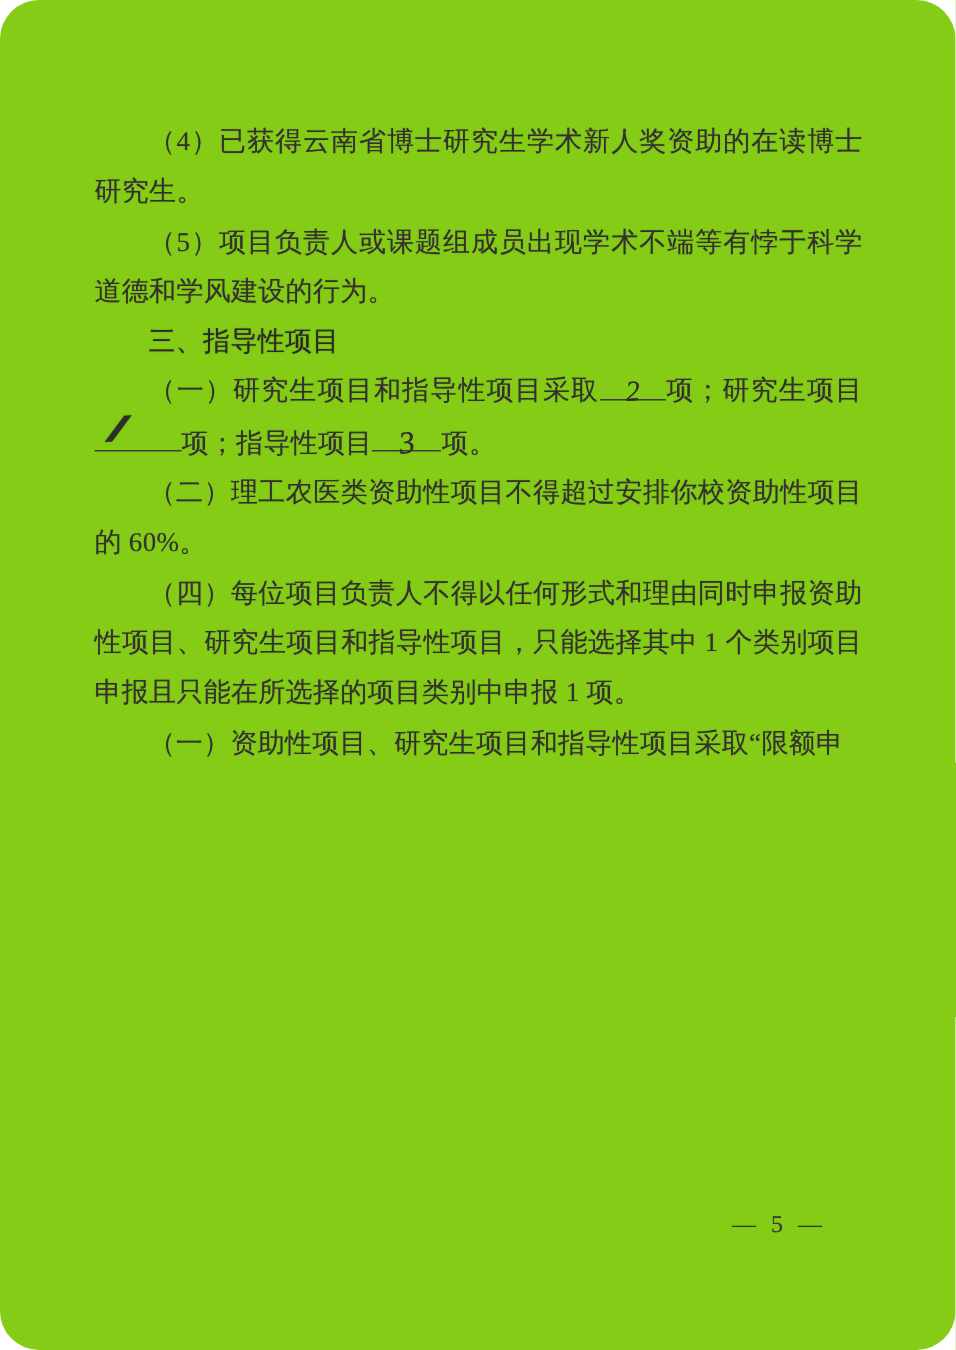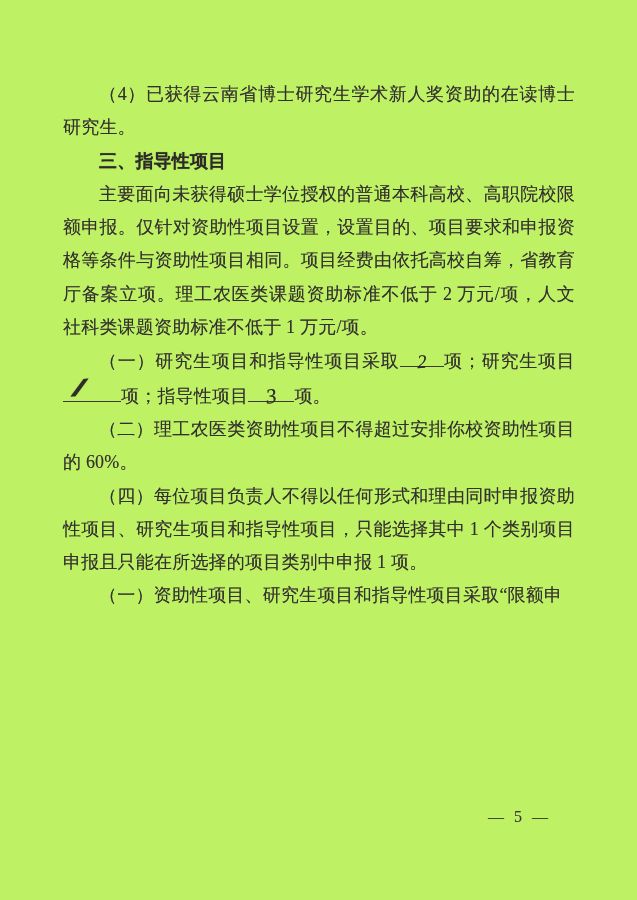--- a/index.html
+++ b/index.html
@@ -5,43 +5,44 @@
   html, body {
     margin: 0;
     padding: 0;
     background: #ffffff;
   }
   .sheet {
     position: relative;
     width: 637px;
     height: 900px;
     margin: 0 auto;
-    background: #bef264;
+    background: #84cc16;
     overflow: hidden;
     font-family: "Liberation Serif", "DejaVu Serif", serif;
     color: #33312e;
+    border-radius: 26px;
   }
   .textblock {
     position: absolute;
     top: 78px;
     left: 63px;
     width: 512px;
   }
   .para, .heading {
     margin: 0;
     font-size: 18px;
     line-height: 33.3px;
     text-align: justify;
     text-indent: 2em;
     letter-spacing: 0.2px;
     text-shadow: 0 0 0.6px rgba(70, 66, 60, 0.55);
     word-break: break-all;
   }
   .heading {
-    font-weight: bold;
+    font-weight: normal;
     color: #2b2a27;
     text-shadow: 0 0 0.8px rgba(50, 48, 44, 0.7);
   }
   .blank {
     display: inline-block;
     position: relative;
     border-bottom: 1.5px solid #3d3b37;
     text-align: center;
     text-indent: 0;
     vertical-align: baseline;
@@ -84,24 +85,24 @@
   }
 </style>
 </head>
 <body>
 
 <div class="sheet">
   <div class="textblock">
 
     <p class="para">（4）已获得云南省博士研究生学术新人奖资助的在读博士研究生。</p>
 
+    <p class="para">（5）项目负责人或课题组成员出现学术不端等有悖于科学道德和学风建设的行为。</p>
 
     <p class="heading">三、指导性项目</p>
 
-    <p class="para">主要面向未获得硕士学位授权的普通本科高校、高职院校限额申报。仅针对资助性项目设置，设置目的、项目要求和申报资格等条件与资助性项目相同。项目经费由依托高校自筹，省教育厅备案立项。理工农医类课题资助标准不低于 2 万元/项，人文社科类课题资助标准不低于 1 万元/项。</p>
 
 
     <p class="para">
       <span>（一）研究生项目和指导性项目采取</span><span class="blank blank-funded"><span class="hand hand-funded">2</span></span><span>项；研究生项目</span><span class="blank blank-grad"><span class="hand hand-grad">/</span></span><span>项；指导性项目</span><span class="blank blank-guided"><span class="hand hand-guided">3</span></span><span>项。</span>
     </p>
 
     <p class="para">（二）理工农医类资助性项目不得超过安排你校资助性项目的 60%。</p>
 
 
     <p class="para">（四）每位项目负责人不得以任何形式和理由同时申报资助性项目、研究生项目和指导性项目，只能选择其中 1 个类别项目申报且只能在所选择的项目类别中申报 1 项。</p>

